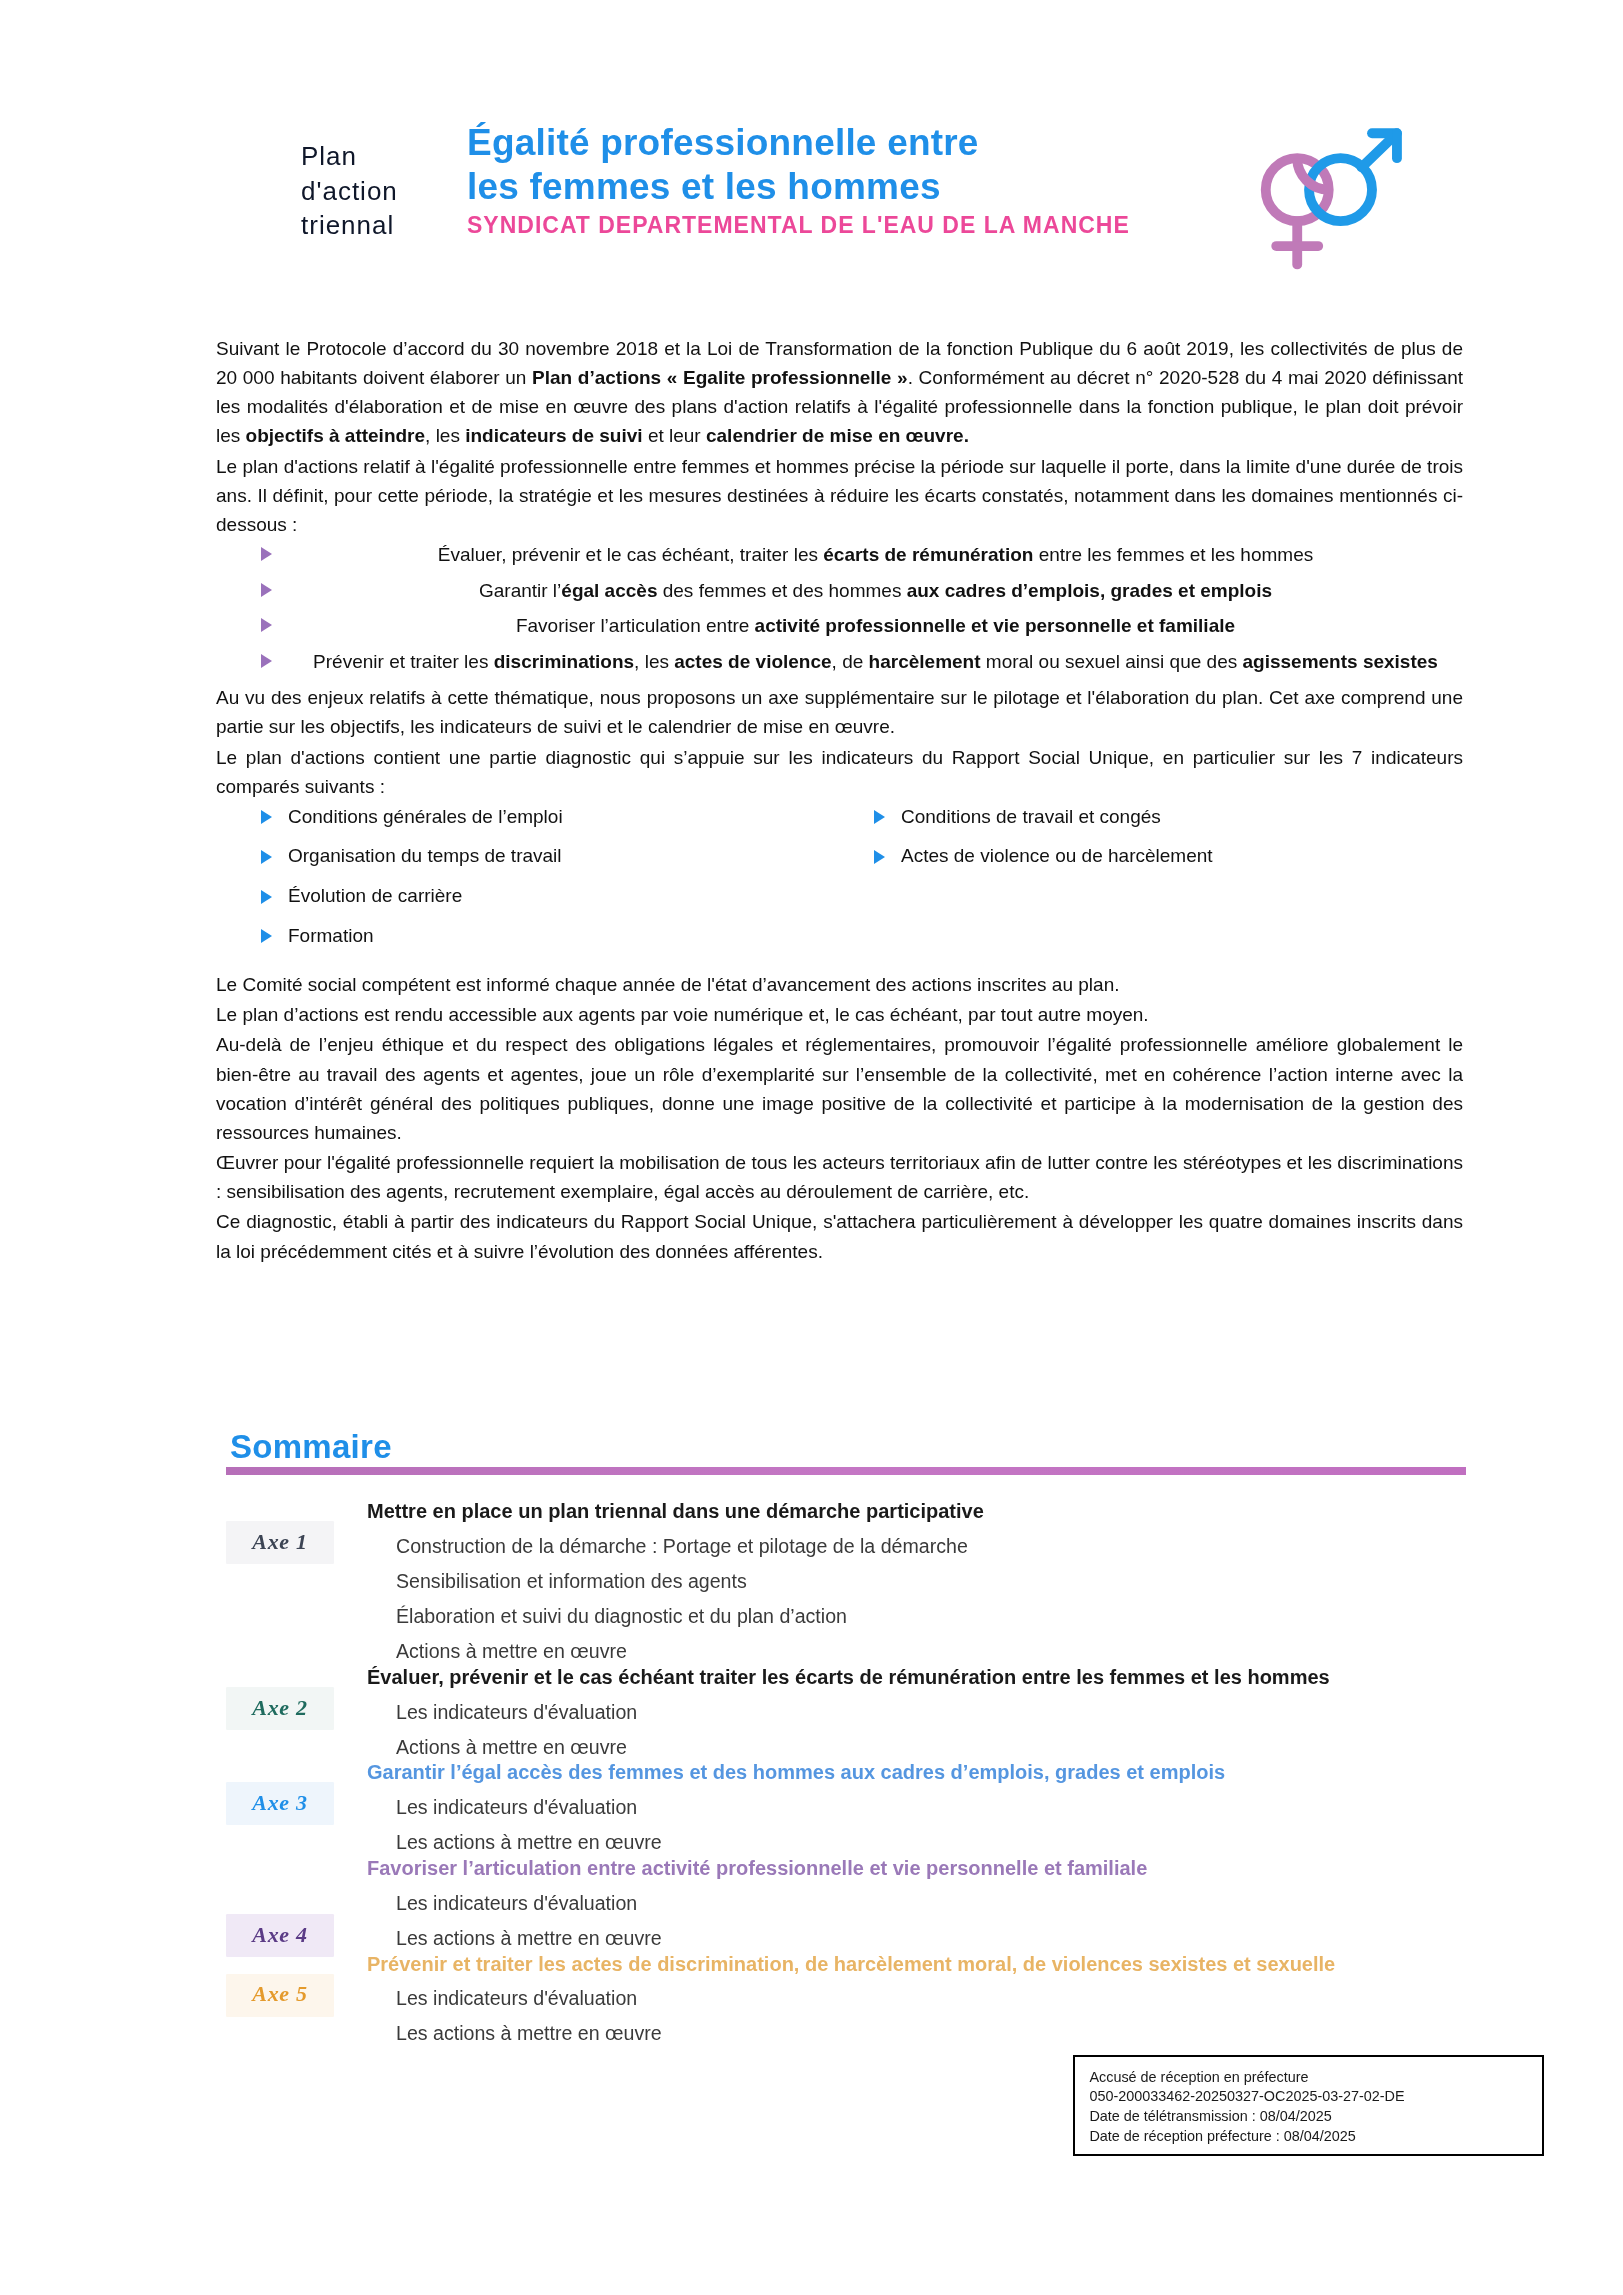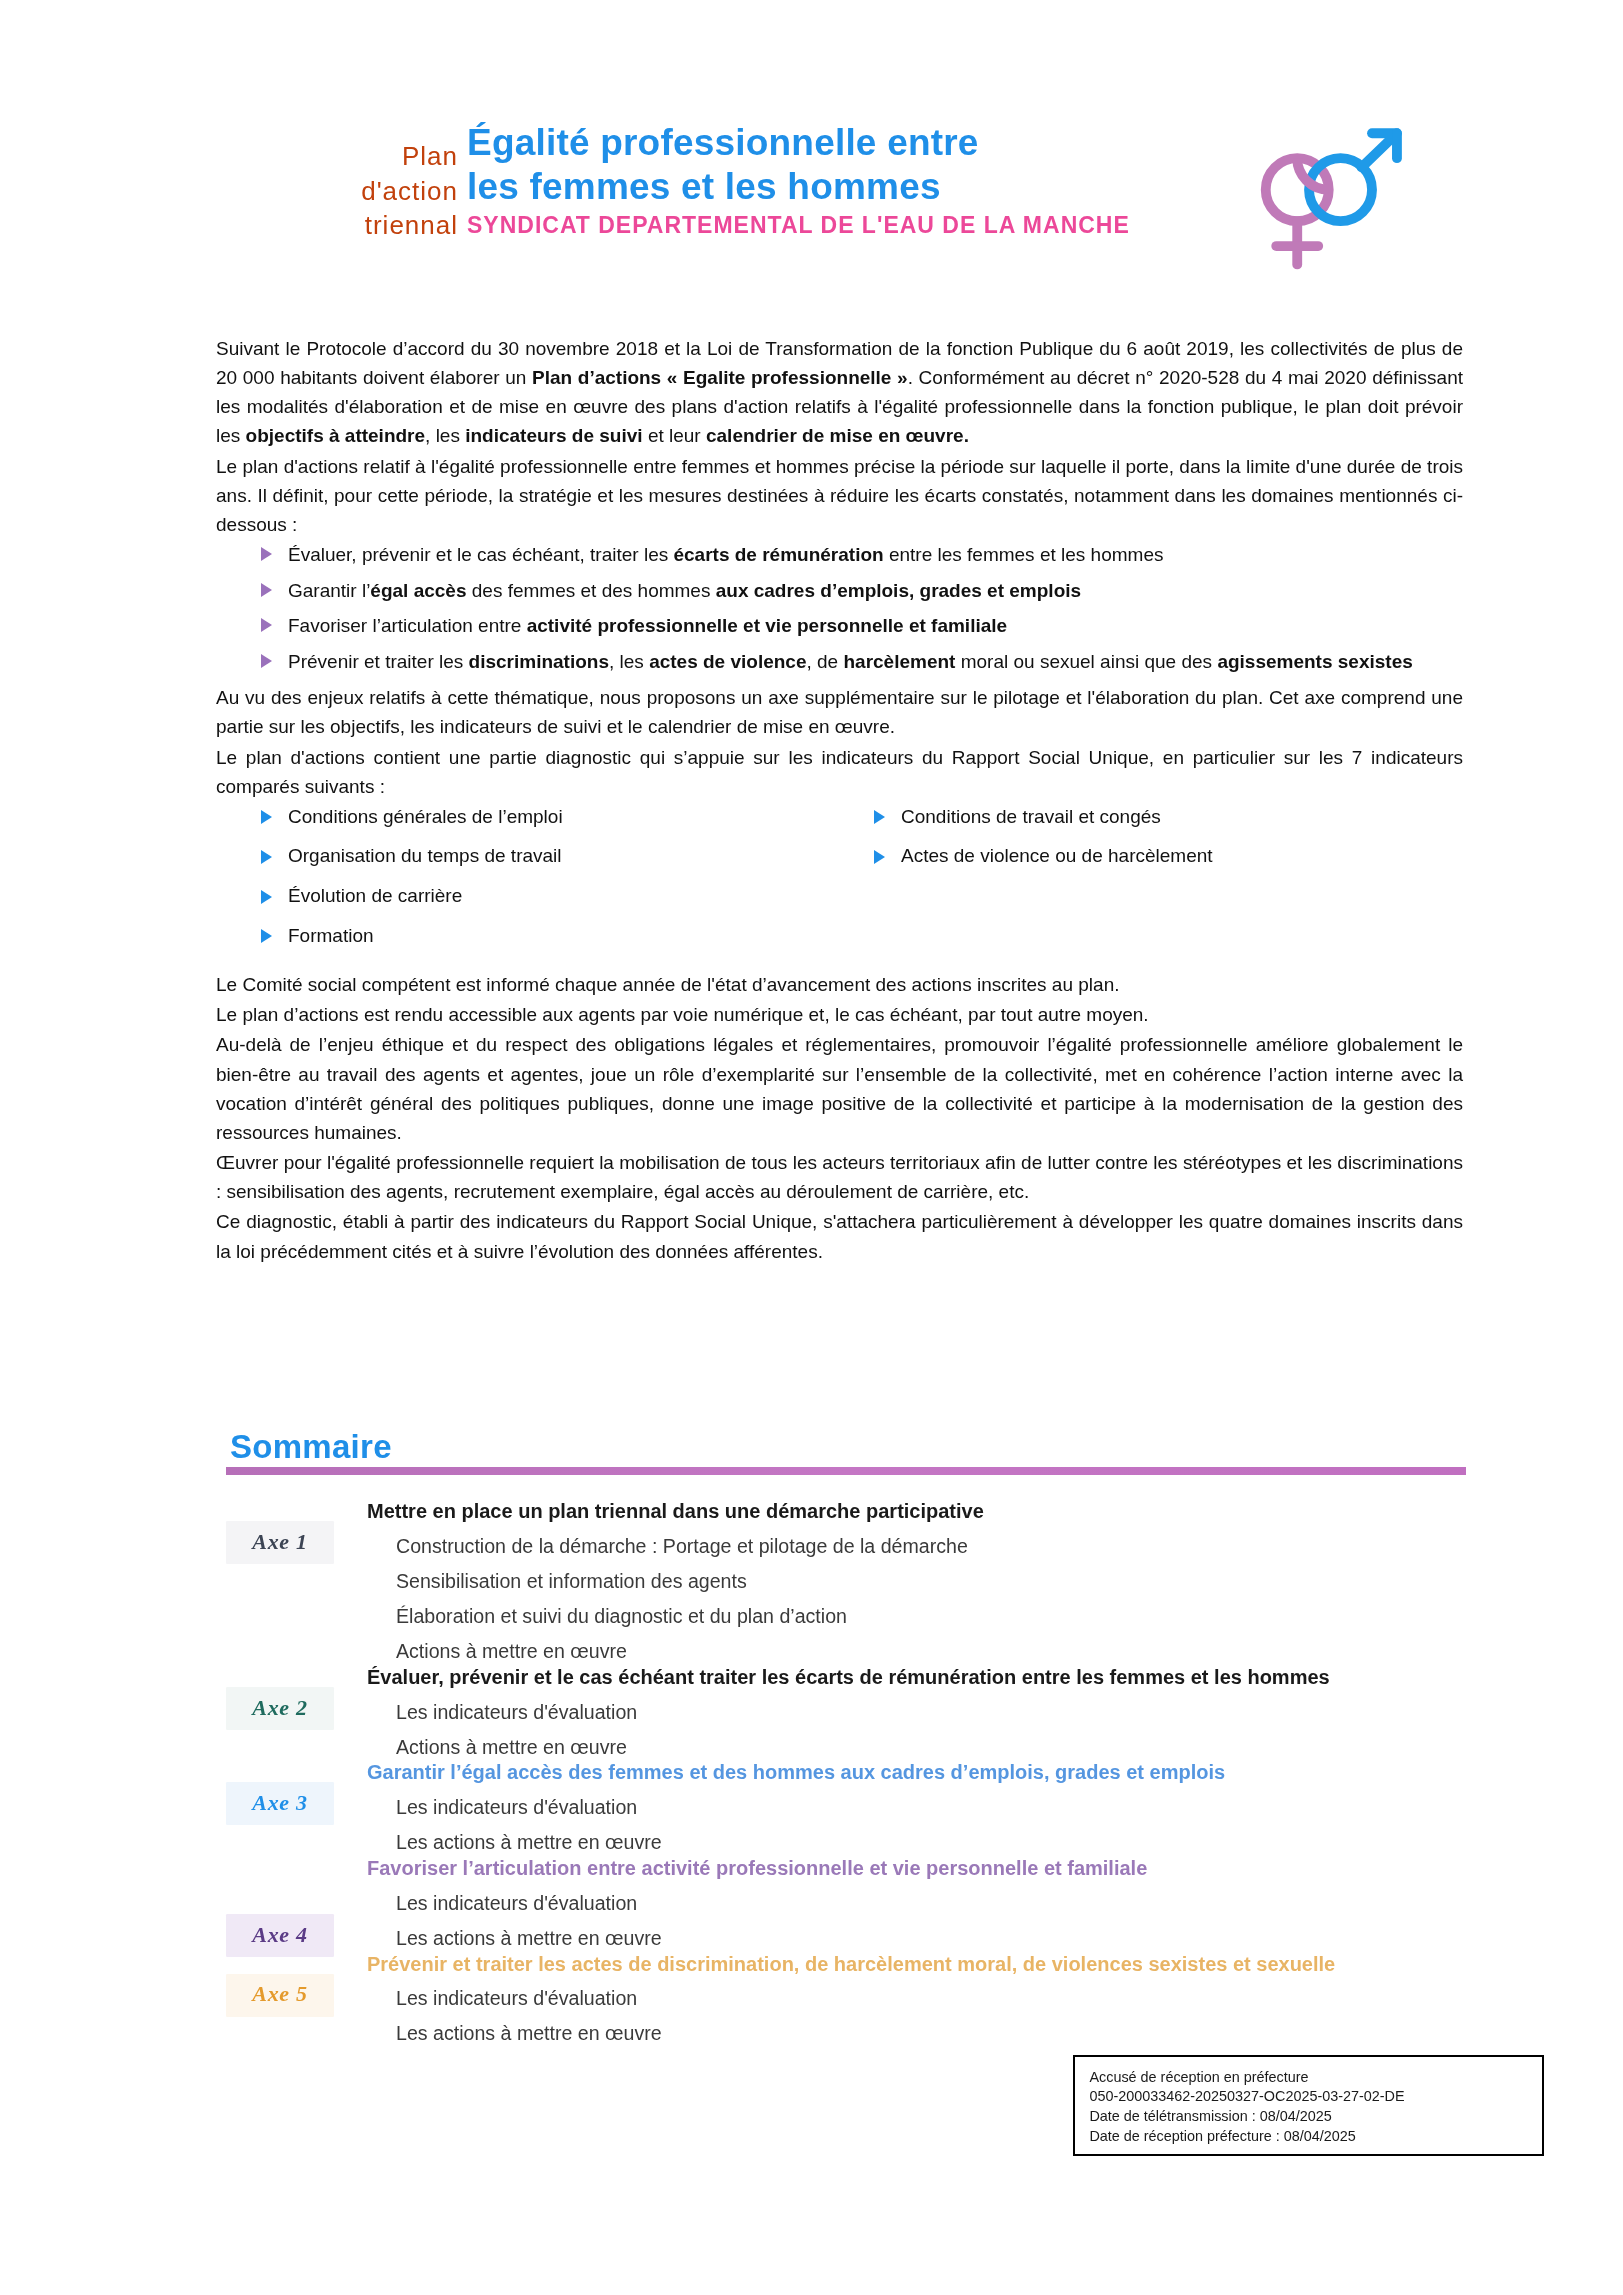--- a/index.html
+++ b/index.html
@@ -29,25 +29,25 @@
     left: 216px;
     top: 121px;
     width: 1257px;
     height: 164px;
   }
   .header-left {
     position: absolute;
     left: 85px;
     top: 18.3px;
     width: 157px;
-    text-align: right;
+    text-align: left;
     font-family: "Liberation Sans", sans-serif;
     font-size: 26px;
     line-height: 1.32;
-    color: #c2410c;
+    color: #0f172a;
     letter-spacing: 1px;
     font-weight: 400;
   }
   .header-center {
     position: absolute;
     left: 251px;
     top: 0px;
     width: 779px;
     text-align: left;
   }
@@ -94,20 +94,21 @@
     text-justify: inter-word;
   }
   p.para.left { text-align: left; }
   p.para b { font-weight: bold; }
 
   
   ul.bullets {
     list-style: none;
     margin: 2.6px 0 2.6px 0;
     padding: 0 0 0 33px;
+    text-align: center;
   }
   ul.bullets > li {
     position: relative;
     padding-left: 39px;
     margin: 0 0 7.9px 0;
     font-size: 19px;
     line-height: 1.45;
     color: #111111;
   }
   ul.bullets > li b { font-weight: bold; }

